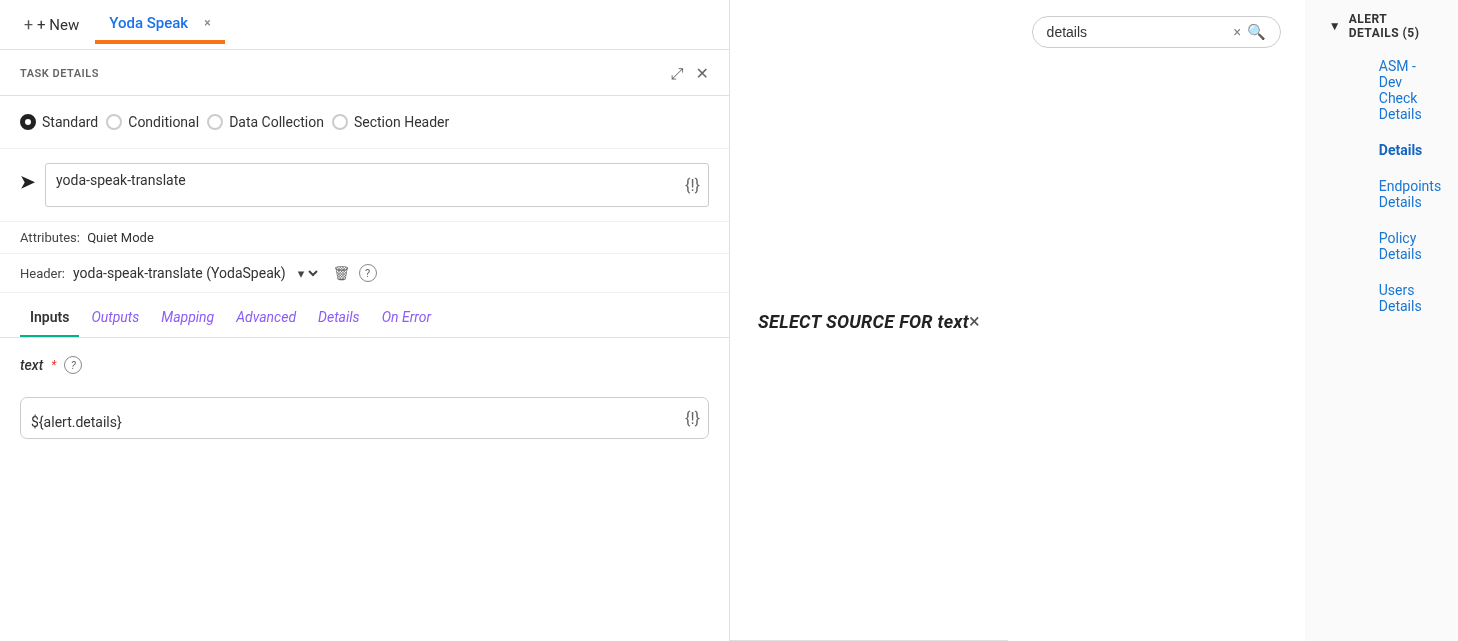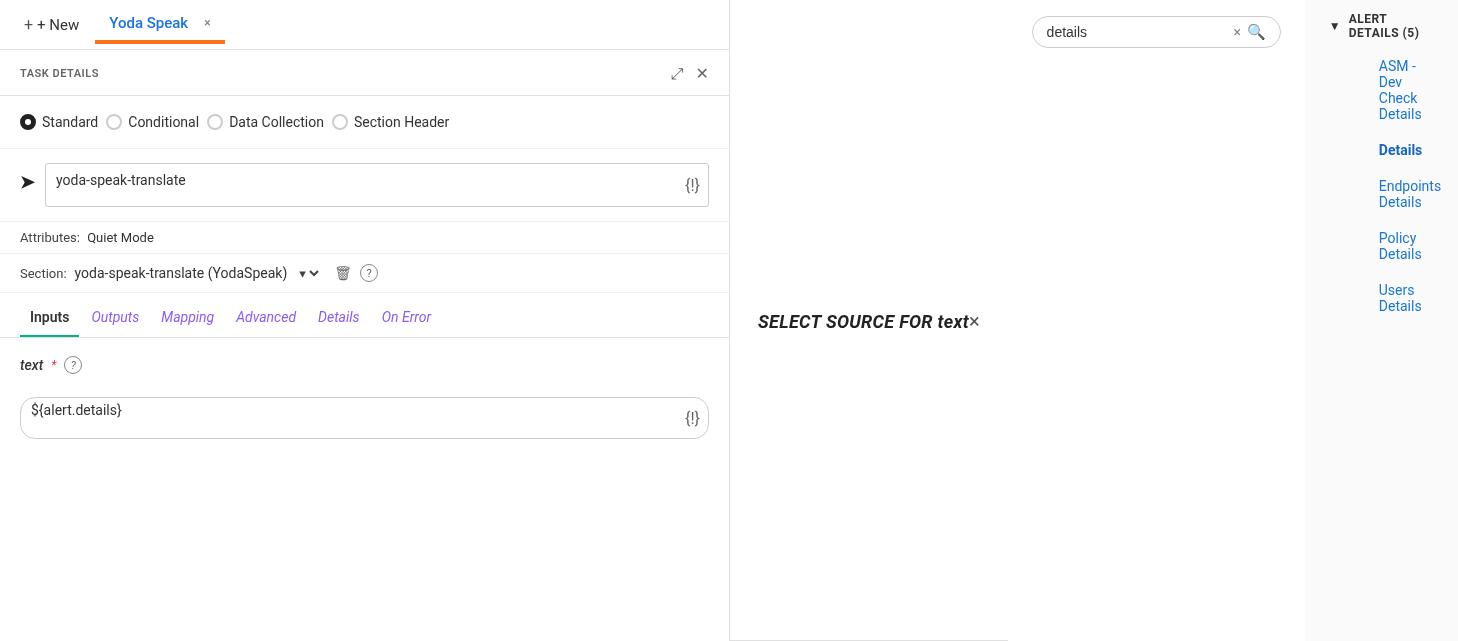--- a/index.html
+++ b/index.html
@@ -56,21 +56,21 @@
     .tab-item.active { color: #333; font-weight: 600; }
     .tab-item.active::after { content: ''; position: absolute; bottom: 0; left: 0; right: 0; height: 2px; background: #00b388; }
     .tab-item:not(.active) { font-style: italic; font-weight: 400; }
 
     
     .content-area { padding: 18px 20px; }
     .field-row { display: flex; align-items: center; gap: 8px; margin-bottom: 14px; font-style: italic; }
     .field-label { font-size: 14px; color: #333; font-weight: 500; }
     .required-star { color: #e53935; font-size: 12px; }
     .field-help { width: 18px; height: 18px; border-radius: 50%; border: 1px solid #888; display: flex; align-items: center; justify-content: center; font-size: 11px; color: #666; cursor: pointer; }
-    .input-wrapper { border: 1px solid #ccc; border-radius: 15px; padding: 4px 36px 8px 10px; position: relative; font-size: 14px; color: #333; background: #fff; min-height: 42px; margin-top: 23px; }
+    .input-wrapper { border: 1px solid #ccc; border-radius: 7px; padding: 16px 36px 8px 10px; position: relative; font-size: 14px; color: #333; background: #fff; min-height: 42px; margin-top: 23px; }
     .input-value { font-size: 14px; color: #333; }
     .curly-btn { position: absolute; right: 8px; top: 50%; transform: translateY(-50%); color: #666; cursor: pointer; font-size: 16px; }
 
     
     .right-panel { flex: 1; display: flex; flex-direction: row; background: #fff; }
 
     
     .right-header { display: flex; align-items: center; justify-content: space-between; padding: 20px 28px 18px; border-bottom: 1px solid #e0e0e0; }
     .right-title { font-size: 18px; font-weight: 700; font-style: italic; color: #222; letter-spacing: 0.3px; }
     .right-close { font-size: 20px; color: #555; cursor: pointer; }
@@ -149,21 +149,21 @@
         <span class="script-curly-btn">{!}</span>
       </div>
     </div>
 
     <div class="attributes-row">
       <span class="attr-label">Attributes:</span>
       <span class="attr-value">Quiet Mode</span>
     </div>
 
     <div class="script-row">
-      <span>Section:</span>
+      <span>Header:</span>
       <span class="script-name">yoda-speak-translate (YodaSpeak)</span>
       <select class="script-dropdown">
         <option>▾</option>
       </select>
       <span class="trash-icon">🗑</span>
       <div class="help-icon">?</div>
     </div>
 
     <div class="tabs-row">
       <div class="tab-item active">Inputs</div>

